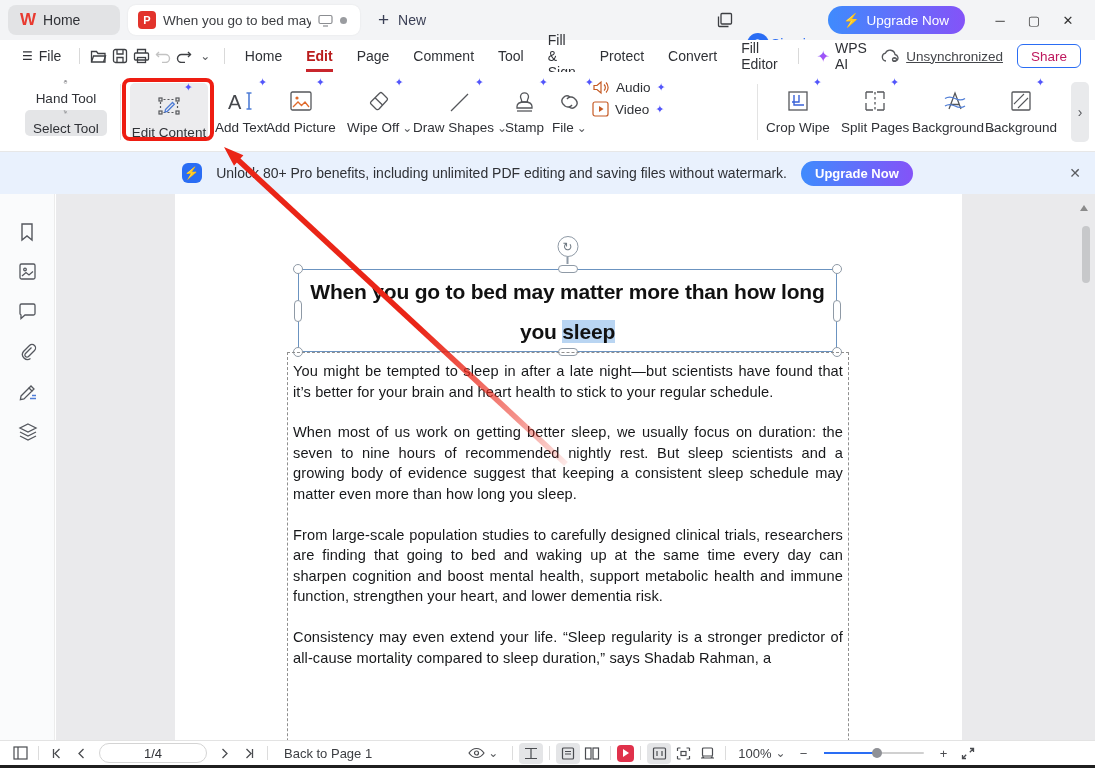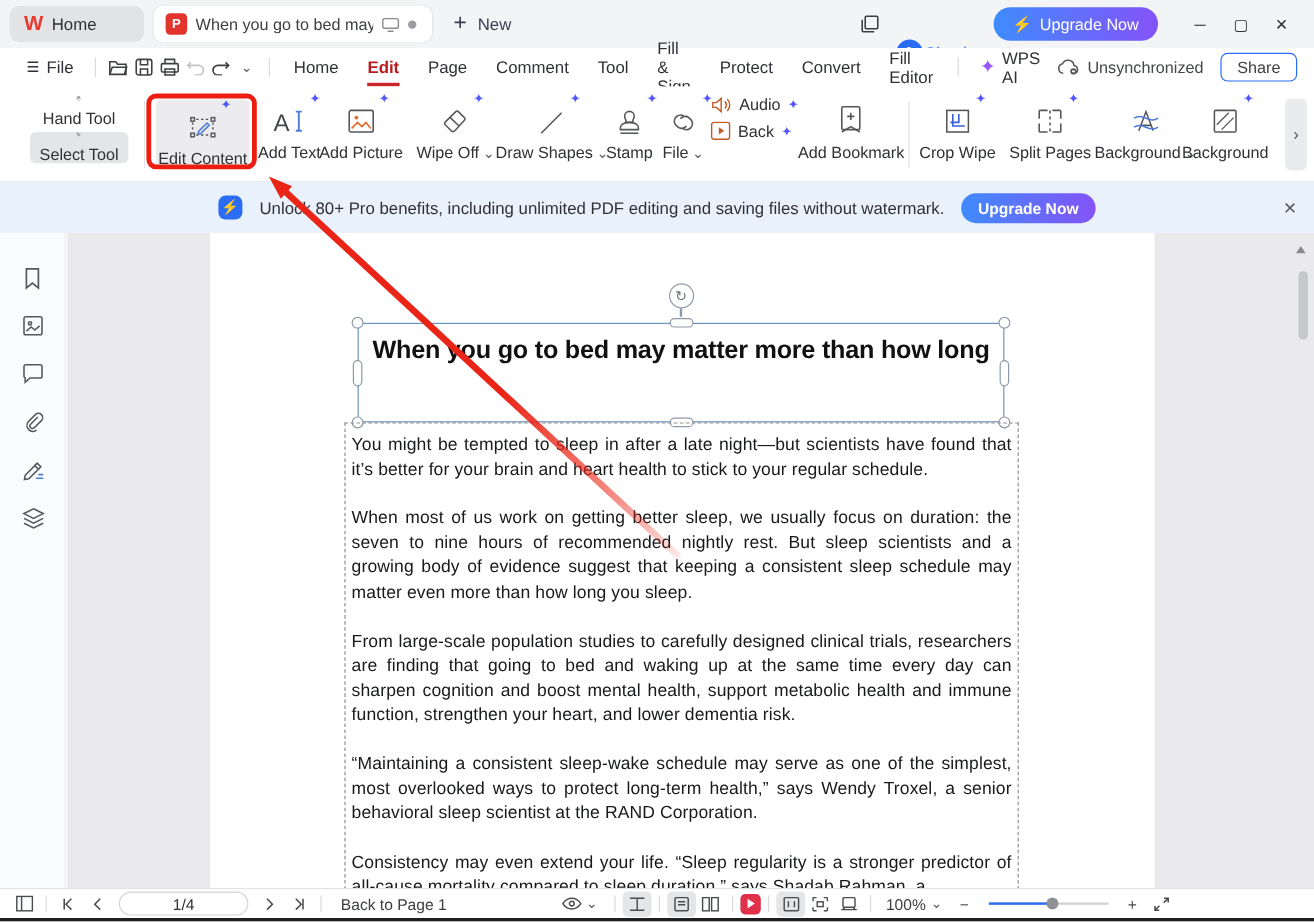--- a/index.html
+++ b/index.html
@@ -34,22 +34,22 @@
   .vdiv { width:1px; height:16px; background:#d9d9d9; margin:0 8px; }
   .qicon { width:26px; height:24px; display:flex; align-items:center; justify-content:center; cursor:pointer; color:#3e4044; }
   .qicon.disabled { color:#c3c3c3; }
   .menus { display:flex; align-items:center; }
   .mi { padding:5px 12px; cursor:pointer; color:#2f3136; position:relative; }
   .mi.active { color:#b91c1c; font-weight:700; }
   .mi.active::after { content:""; position:absolute; left:12px; right:12px; bottom:-3px; height:3px; background:#c9262c; }
   .wpsai { display:flex; align-items:center; gap:5px; padding:0 10px; cursor:pointer; color:#2f3136; }
   .ai-spark { background:linear-gradient(135deg,#7a5cff,#c44df0); -webkit-background-clip:text; background-clip:text; color:transparent; font-size:16px; }
   .mb-right { margin-left:auto; display:flex; align-items:center; gap:14px; padding-right:14px; }
-  .sync { display:flex; align-items:center; gap:6px; color:#44464a; font-size:13.5px; cursor:pointer; }
-  .share-btn { height:24px; padding:0 13px; border:1px solid #2a6df4; border-radius:6px; color:#404040; font-size:13.5px; display:flex; align-items:center; cursor:pointer; background:#fff; }
+  .sync { display:flex; align-items:center; gap:6px; color:#44464a; font-size:13.5px; cursor:pointer;text-decoration:underline; }
+  .share-btn { height:24px; padding:0 13px; border:1px solid #2a6df4; border-radius:6px; color:#be185d; font-size:13.5px; display:flex; align-items:center; cursor:pointer; background:#fff; }
 
   
   .toolbar { position:absolute; top:72px; left:0; width:1095px; height:80px; background:#fff; border-bottom:1px solid #e7e7e7; }
   .trow-left { position:absolute; left:25px; top:8px; }
   .tool-line { display:flex; align-items:center; gap:7px; height:26px; padding:0 8px; border-radius:5px; font-size:13.5px; color:#2f3136; cursor:pointer; margin-bottom:4px;flex-direction:column; }
   .tool-line.selected { background:#e4e5e7; }
   .tdiv { position:absolute; top:12px; width:1px; height:56px; background:#e3e3e3; }
   .titem { position:absolute; top:8px; display:flex; flex-direction:column; align-items:center; cursor:pointer; }
   .ticon { height:34px; display:flex; align-items:flex-end; justify-content:center; position:relative; color:#46484d; }
   .tlabel { margin-top:6px; font-size:13.5px; color:#2f3136; white-space:nowrap; display:flex; align-items:center; gap:3px; }
@@ -354,36 +354,25 @@
             <path d="M12 4.5a4 4 0 0 1 0 6M14 2.5a7 7 0 0 1 0 10" stroke="#c55a24" stroke-width="1.2"></path>
           </svg>
         <span>Audio</span>
         <span class="spark" style="position:static;">✦</span>
       </span>
       <span class="av-row">
         <svg class="ic" width="17" height="16" viewBox="0 0 17 16" fill="none">
             <rect x="1" y="1" width="15" height="14" rx="2" stroke="#c55a24" stroke-width="1.2"></rect>
             <path d="M7 5l4.5 3L7 11z" fill="#c55a24"></path>
           </svg>
-        <span>Back</span>
+        <span>Video</span>
         <span class="spark" style="position:static;">✦</span>
       </span>
     </div>
 
-    <div class="titem" style="left:665px;">
-      <span class="ticon">
-        <svg class="ic" width="24" height="27" viewBox="0 0 24 27" fill="none" stroke="#55575b" stroke-width="1.3">
-            <rect x="4.5" y="2" width="15" height="19" rx="1"></rect>
-            <path d="M4.5 21l7.5-4.5 7.5 4.5" transform="translate(0 2)"></path>
-            <path d="M12 7v6M9 10h6"></path>
-          </svg>
-
-      </span>
-      <span class="tlabel">Add Bookmark</span>
-    </div>
 
     <span class="tdiv" style="left:757px;"></span>
 
     <div class="titem" style="left:766px;">
       <span class="ticon">
         <svg class="ic" width="26" height="26" viewBox="0 0 26 26" fill="none">
             <rect x="4" y="4" width="18" height="18" stroke="#55575b" stroke-width="1.3"></rect>
             <path d="M9 7v10h10M7 14h7V7" stroke="#3a62d8" stroke-width="1.4"></path>
           </svg>
         <span class="spark">✦</span>
@@ -479,36 +468,36 @@
     <div class="doc-area">
       <div class="page">
 
         <div class="title-box">
           <div class="rot-wrap">
             <span class="rot-circ">↻</span>
             <span class="rot-stem"></span>
           </div>
           <div class="title-text">
             <div><span>When you go to bed may matter more than how long</span></div>
+            <div><span>you </span><span class="hl">sleep</span></div>
           </div>
           <span class="handle h-circ" style="left:-6px; top:-6px;"></span>
           <span class="handle h-circ" style="right:-6px; top:-6px;"></span>
           <span class="handle h-circ" style="left:-6px; bottom:-6px;"></span>
           <span class="handle h-circ" style="right:-6px; bottom:-6px;"></span>
           <span class="handle h-pillv" style="left:-5px; top:50%; transform:translateY(-50%);"></span>
           <span class="handle h-pillv" style="right:-5px; top:50%; transform:translateY(-50%);"></span>
           <span class="handle h-pillh" style="left:50%; top:-5px; transform:translateX(-50%);"></span>
           <span class="handle h-pillh" style="left:50%; bottom:-5px; transform:translateX(-50%);"></span>
         </div>
 
         <div class="body-box">
           <p>You might be tempted to sleep in after a late night—but scientists have found that it’s better for your brain and heart health to stick to your regular schedule.</p>
           <p>When most of us work on getting better sleep, we usually focus on duration: the seven to nine hours of recommended nightly rest. But sleep scientists and a growing body of evidence suggest that keeping a consistent sleep schedule may matter even more than how long you sleep.</p>
           <p>From large-scale population studies to carefully designed clinical trials, researchers are finding that going to bed and waking up at the same time every day can sharpen cognition and boost mental health, support metabolic health and immune function, strengthen your heart, and lower dementia risk.</p>
-          <p>“Maintaining a consistent sleep-wake schedule may serve as one of the simplest, most overlooked ways to protect long-term health,” says Wendy Troxel, a senior behavioral sleep scientist at the RAND Corporation.</p>
           <p>Consistency may even extend your life. “Sleep regularity is a stronger predictor of all-cause mortality compared to sleep duration,” says Shadab Rahman, a</p>
         </div>
       </div>
 
       <span class="vscroll-arrow"></span>
       <span class="vscroll-thumb"></span>
     </div>
   </div>
 
   <div class="statusbar">

